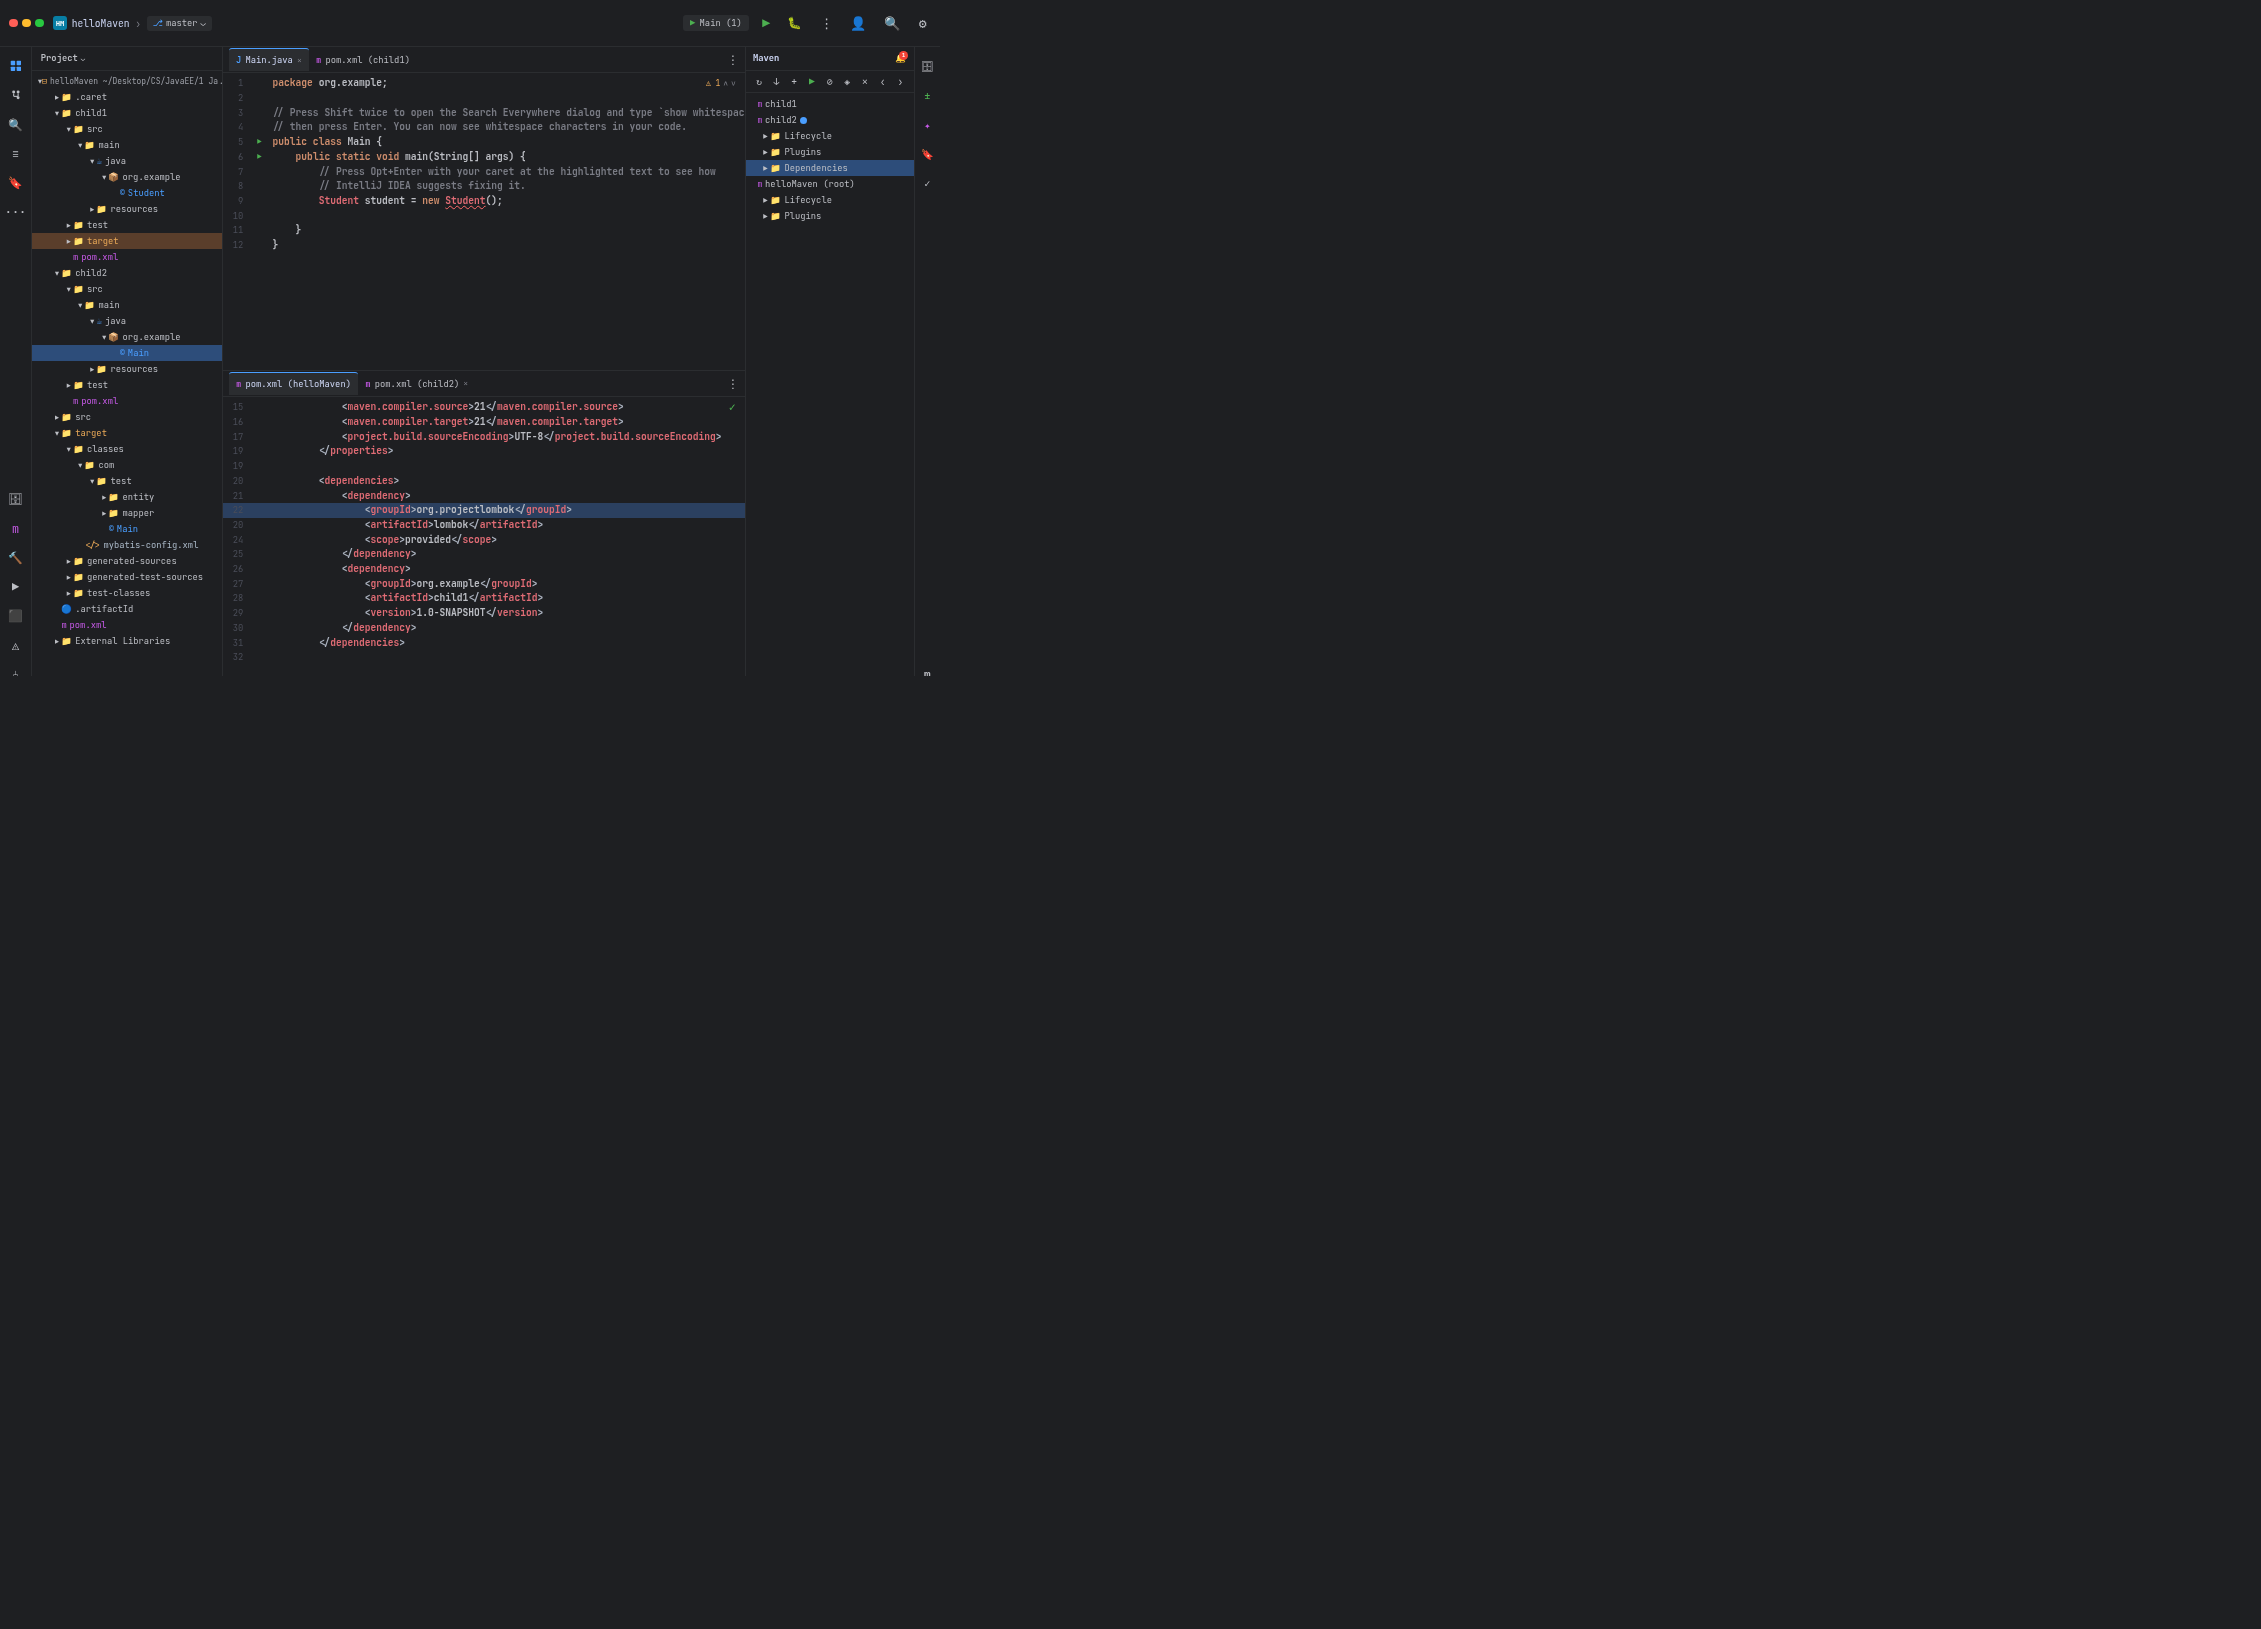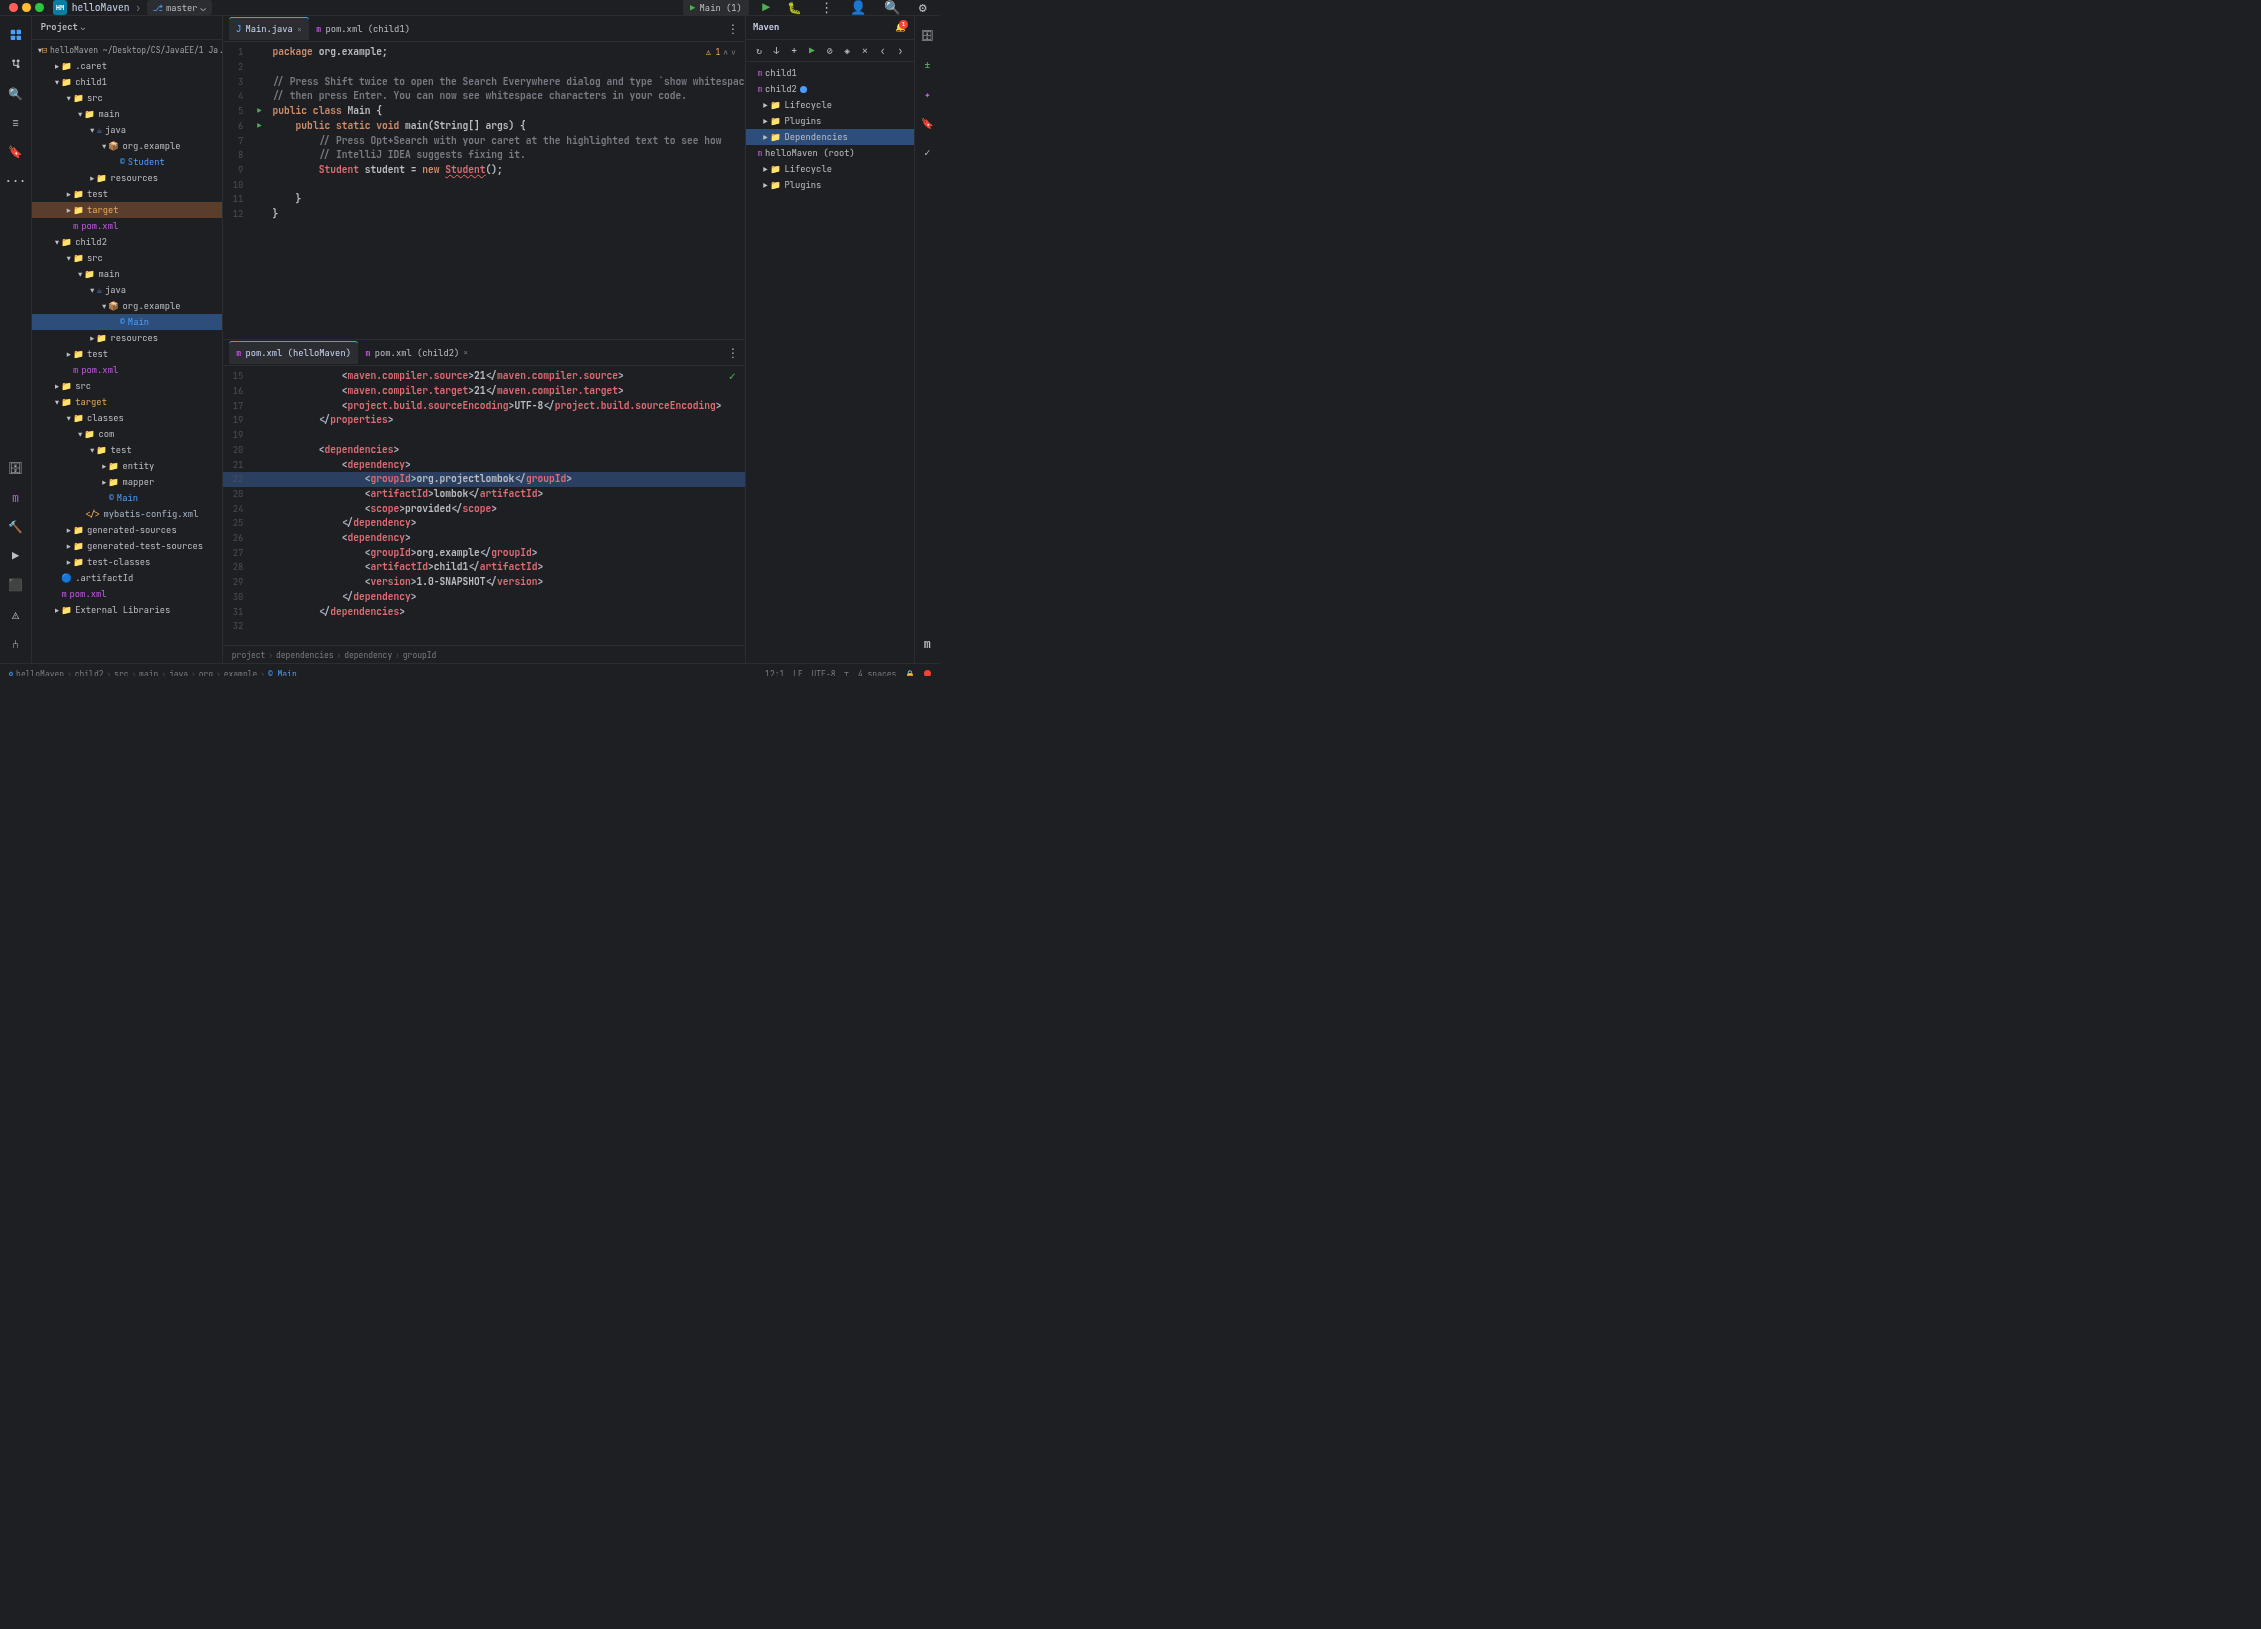--- a/index.html
+++ b/index.html
@@ -8,21 +8,21 @@
       background: #1e1f22;
       color: #bcbec4;
       width: 940px;
       height: 676px;
       overflow: hidden;
       font-size: 9.6px;
     }
 
     
     .titlebar {
-      height: 16px;
+      height: 47px;
       background: #1e1f22;
       display: flex;
       align-items: center;
       padding: 0 8.8px;
       border-bottom: 0.7px solid #2b2d30;
       position: relative;
     }
     .traffic-lights {
       display: flex;
       gap: 4.4px;
@@ -770,21 +770,21 @@
 
         <div class="code-line">
           <span class="line-number">6</span>
           <span class="line-run-btn" style="color:#4caf50;cursor:pointer">▶</span>
           <span class="line-content">    <span class="kw-orange">public static void</span> main(String[] args) {</span>
         </div>
 
         <div class="code-line">
           <span class="line-number">7</span>
           <span class="line-run-btn"></span>
-          <span class="line-content comment-gray">        // Press Opt+Search with your caret at the highlighted text to see how</span>
+          <span class="line-content comment-gray">        // Press Opt+Enter with your caret at the highlighted text to see how</span>
         </div>
 
         <div class="code-line">
           <span class="line-number">8</span>
           <span class="line-run-btn"></span>
           <span class="line-content comment-gray">        // IntelliJ IDEA suggests fixing it.</span>
         </div>
 
         <div class="code-line">
           <span class="line-number">9</span>

